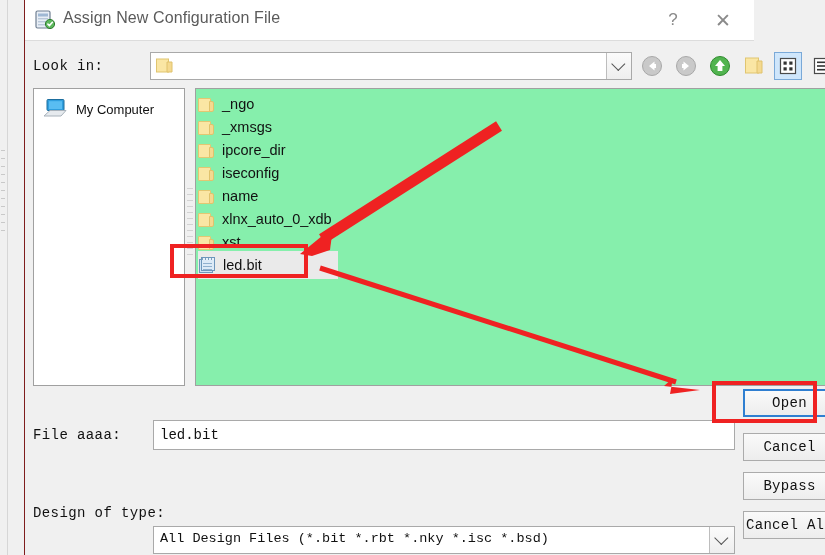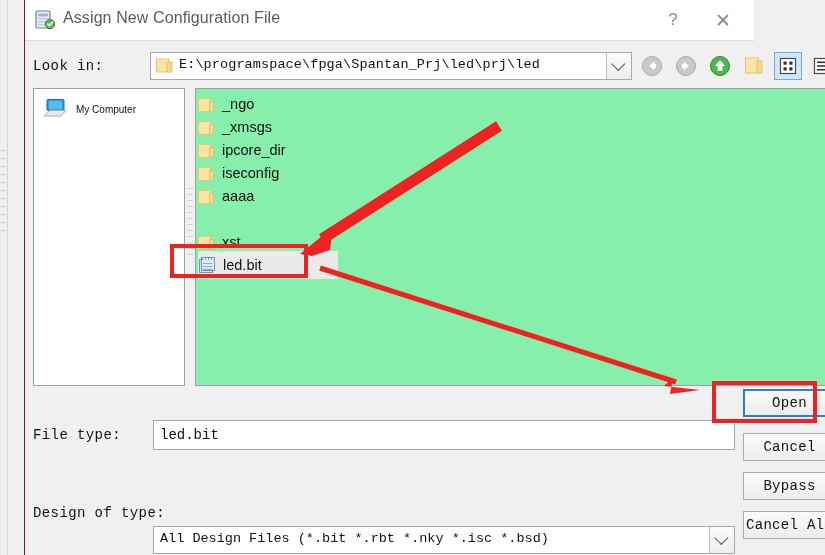--- a/index.html
+++ b/index.html
@@ -104,21 +104,21 @@
 
   
   .side-panel {
     position: absolute; left: 8px; top: 88px; width: 152px; height: 298px;
     background: #ffffff; border: 1px solid #a0a0a0; box-sizing: border-box;
   }
   .side-item {
     position: absolute; left: 8px; height: 28px; display: flex; align-items: center;
   }
   .side-item .lbl {
-    font-size: 10px; color: #111; margin-left: 8px;
+    font-size: 13px; color: #111; margin-left: 8px;
     font-family: "Liberation Sans", sans-serif;
   }
   .mini-scroll {
     position: absolute; left: 162px; top: 88px; width: 6px; height: 298px;
   }
   .mini-scroll i {
     position: absolute; left: 0; width: 6px; height: 1px; background: #d2d2d2; display: block;
   }
   .list-panel {
     position: absolute; left: 170px; top: 88px; width: 637px; height: 298px;
@@ -265,21 +265,20 @@
 
     <div class="lookin-label">Look in:</div>
 
     <div class="path-combo">
       <div class="path-folder-ico">
         <svg width="17" height="15" viewBox="0 0 17 15">
           <rect x="0.5" y="1" width="12" height="13" fill="#fae6a4" stroke="#e0c570" stroke-width="1"></rect>
           <path d="M11 4 h5 v10 h-5z" fill="#f4d98f" stroke="#e0c26c" stroke-width="1"></path>
         </svg>
       </div>
-      <div class="path-text">E:\programspace\fpga\Spantan_Prj\led\prj\led</div>
       <div class="path-arrow">
         <span class="chev"></span>
       </div>
     </div>
 
     <div class="navbtn nav-back">
       <svg width="22" height="22" viewBox="0 0 22 22">
         <circle cx="11" cy="11" r="9.5" fill="#c9c9c9" stroke="#a8a8a8" stroke-width="1"></circle>
         <path d="M13.5 6.5 L8 11 l5.5 4.5 v-2.6 h1.5 v-3.8 h-1.5z" fill="#ffffff"></path>
       </svg>
@@ -373,21 +372,28 @@
             <span class="body"></span>
             <span class="tab"></span>
           </span>
         <span class="nm">iseconfig</span>
       </div>
       <div class="row" style="top:96px">
         <span class="folder">
             <span class="body"></span>
             <span class="tab"></span>
           </span>
-        <span class="nm">aaaa</span>
+        <span class="nm">name</span>
+      </div>
+      <div class="row" style="top:119px">
+        <span class="folder">
+            <span class="body"></span>
+            <span class="tab"></span>
+          </span>
+        <span class="nm">xlnx_auto_0_xdb</span>
       </div>
       <div class="row" style="top:142px">
         <span class="folder">
             <span class="body"></span>
             <span class="tab"></span>
           </span>
         <span class="nm">xst</span>
       </div>
       <div class="row selected" style="top:162px;height:28px">
         <span class="notepad">
@@ -395,21 +401,21 @@
           <span class="sheet2"></span>
           <span class="spiral"></span>
           <span class="ln" style="top:6px"></span>
           <span class="ln" style="top:9px"></span>
           <span class="ln" style="top:12px"></span>
         </span>
         <span class="nm">led.bit</span>
       </div>
     </div>
 
-    <div class="fname-label">File type:</div>
+    <div class="fname-label">File aaaa:</div>
     <input class="fname-input" value="led.bit" style="">
 
     <div class="ftype-label">Design of type:</div>
     <div class="ftype-combo">
       <div class="ftype-text">All Design Files (*.bit *.rbt *.nky *.isc *.bsd)</div>
       <div class="path-arrow">
         <span class="chev"></span>
       </div>
     </div>
 

